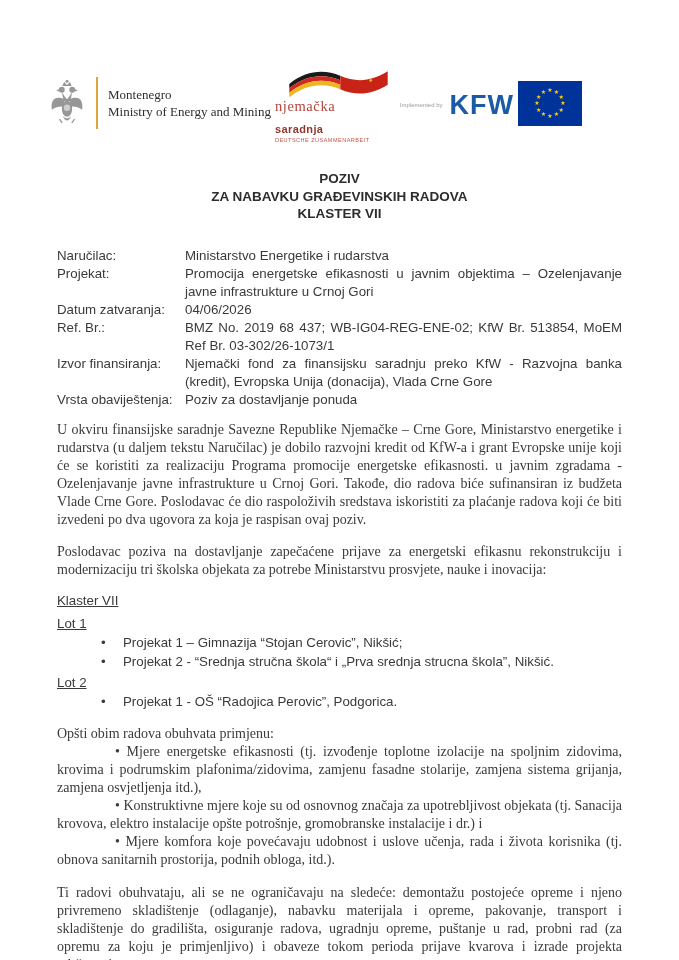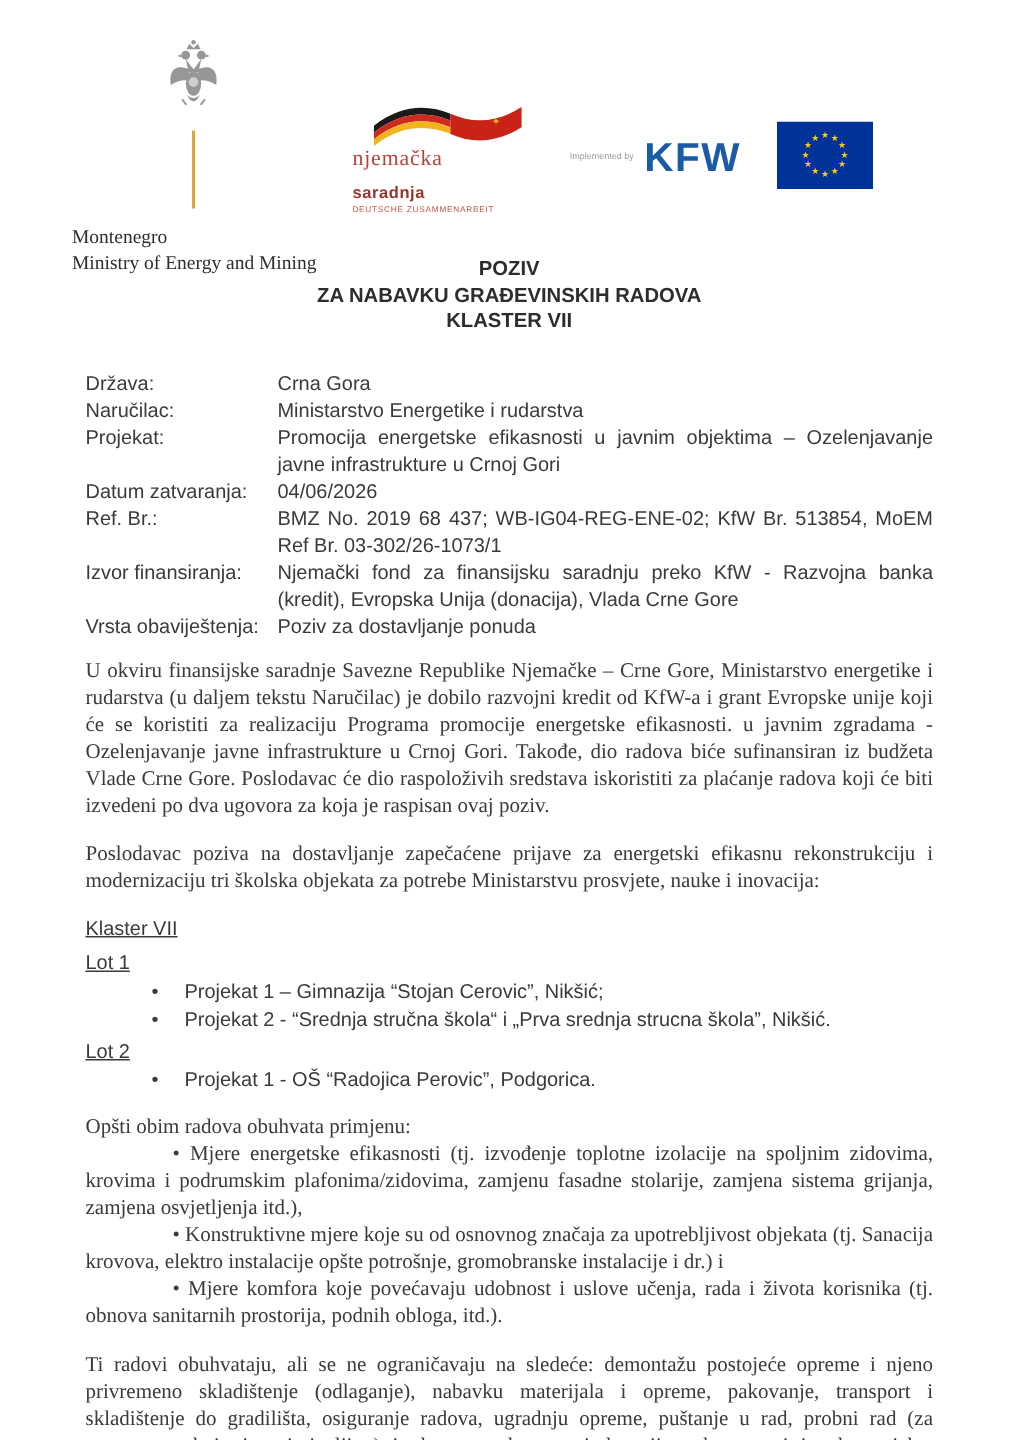--- a/index.html
+++ b/index.html
@@ -5,21 +5,21 @@
   html,body{margin:0;padding:0;}
   body{
     width:679px;height:960px;background:#ffffff;
     font-family:"Liberation Sans",sans-serif;color:#3a3a3a;
     -webkit-font-smoothing:antialiased;
   }
   .page{box-sizing:border-box;width:679px;height:960px;padding:70px 57px 0 57px;overflow:hidden;background:#fff;}
 
   
   .doc-header{display:flex;align-items:center;justify-content:space-between;margin-left:-9px;padding-right:40px;height:66px;}
-  .ministry{display:flex;align-items:center;gap:10px;flex-direction:column;}
+  .ministry{display:flex;align-items:center;gap:10px;}
   .coa{width:38px;height:54px;}
   .gold-divider{width:2px;height:52px;background:#d8a83b;}
   .ministry-text{font-family:"Liberation Serif",serif;font-size:13px;line-height:17px;color:#2e2e2e;}
   .gc{display:flex;flex-direction:column;align-items:flex-start;margin-top:2px;}
   .gc svg{display:block;margin-left:6px;}
   .gc-name{font-family:"Liberation Serif",serif;font-size:14.5px;color:#b5443a;letter-spacing:.6px;margin-top:-2px;}
   .gc-sub{font-size:11px;font-weight:bold;color:#93362c;letter-spacing:.4px;margin-top:8px;}
   .gc-tag{font-size:5.5px;color:#c4574a;letter-spacing:.5px;margin-top:2px;}
   .kfw{display:flex;align-items:center;gap:7px;margin-top:4px;}
   .kfw-small{font-size:6px;color:#9a9a9a;}
@@ -115,24 +115,20 @@
   </div>
 
   <div class="title-block">
     <div>POZIV</div>
     <div>ZA NABAVKU GRAĐEVINSKIH RADOVA</div>
     <div>KLASTER VII</div>
   </div>
 
   <div class="info-table">
     <div class="info-row">
-      <div class="info-label">Država:</div>
-      <div class="info-value">Crna Gora</div>
-    </div>
-    <div class="info-row">
       <div class="info-label">Naručilac:</div>
       <div class="info-value">Ministarstvo Energetike i rudarstva</div>
     </div>
     <div class="info-row">
       <div class="info-label">Projekat:</div>
       <div class="info-value">Promocija energetske efikasnosti u javnim objektima – Ozelenjavanje javne infrastrukture u Crnoj Gori</div>
     </div>
     <div class="info-row">
       <div class="info-label">Datum zatvaranja:</div>
       <div class="info-value">04/06/2026</div>

